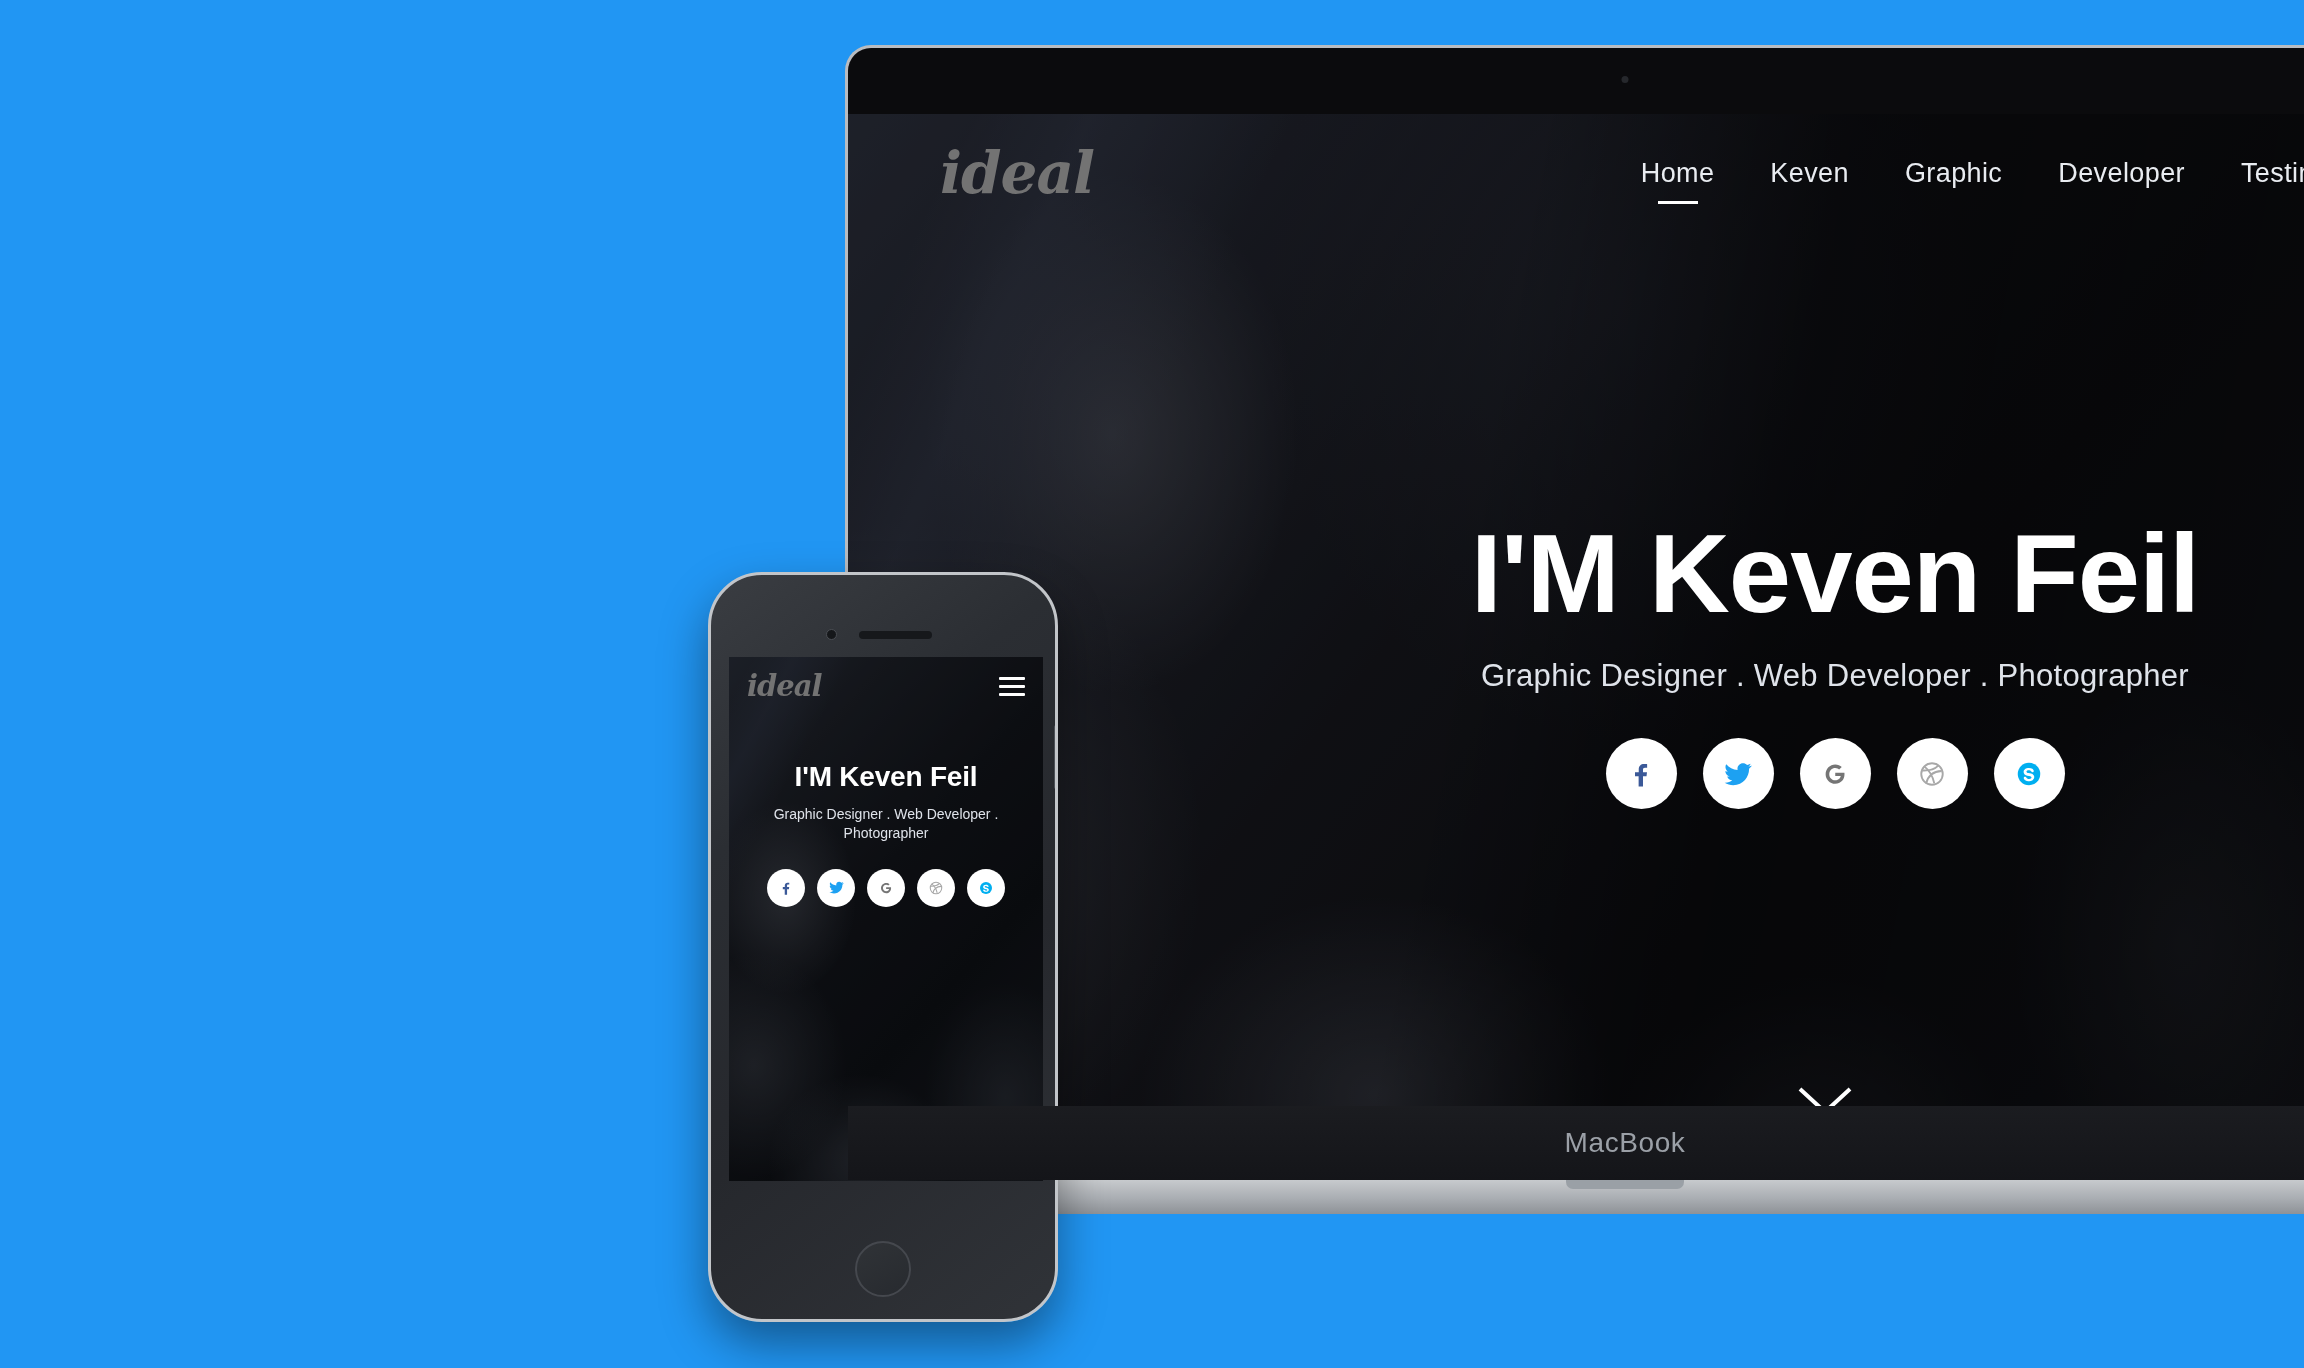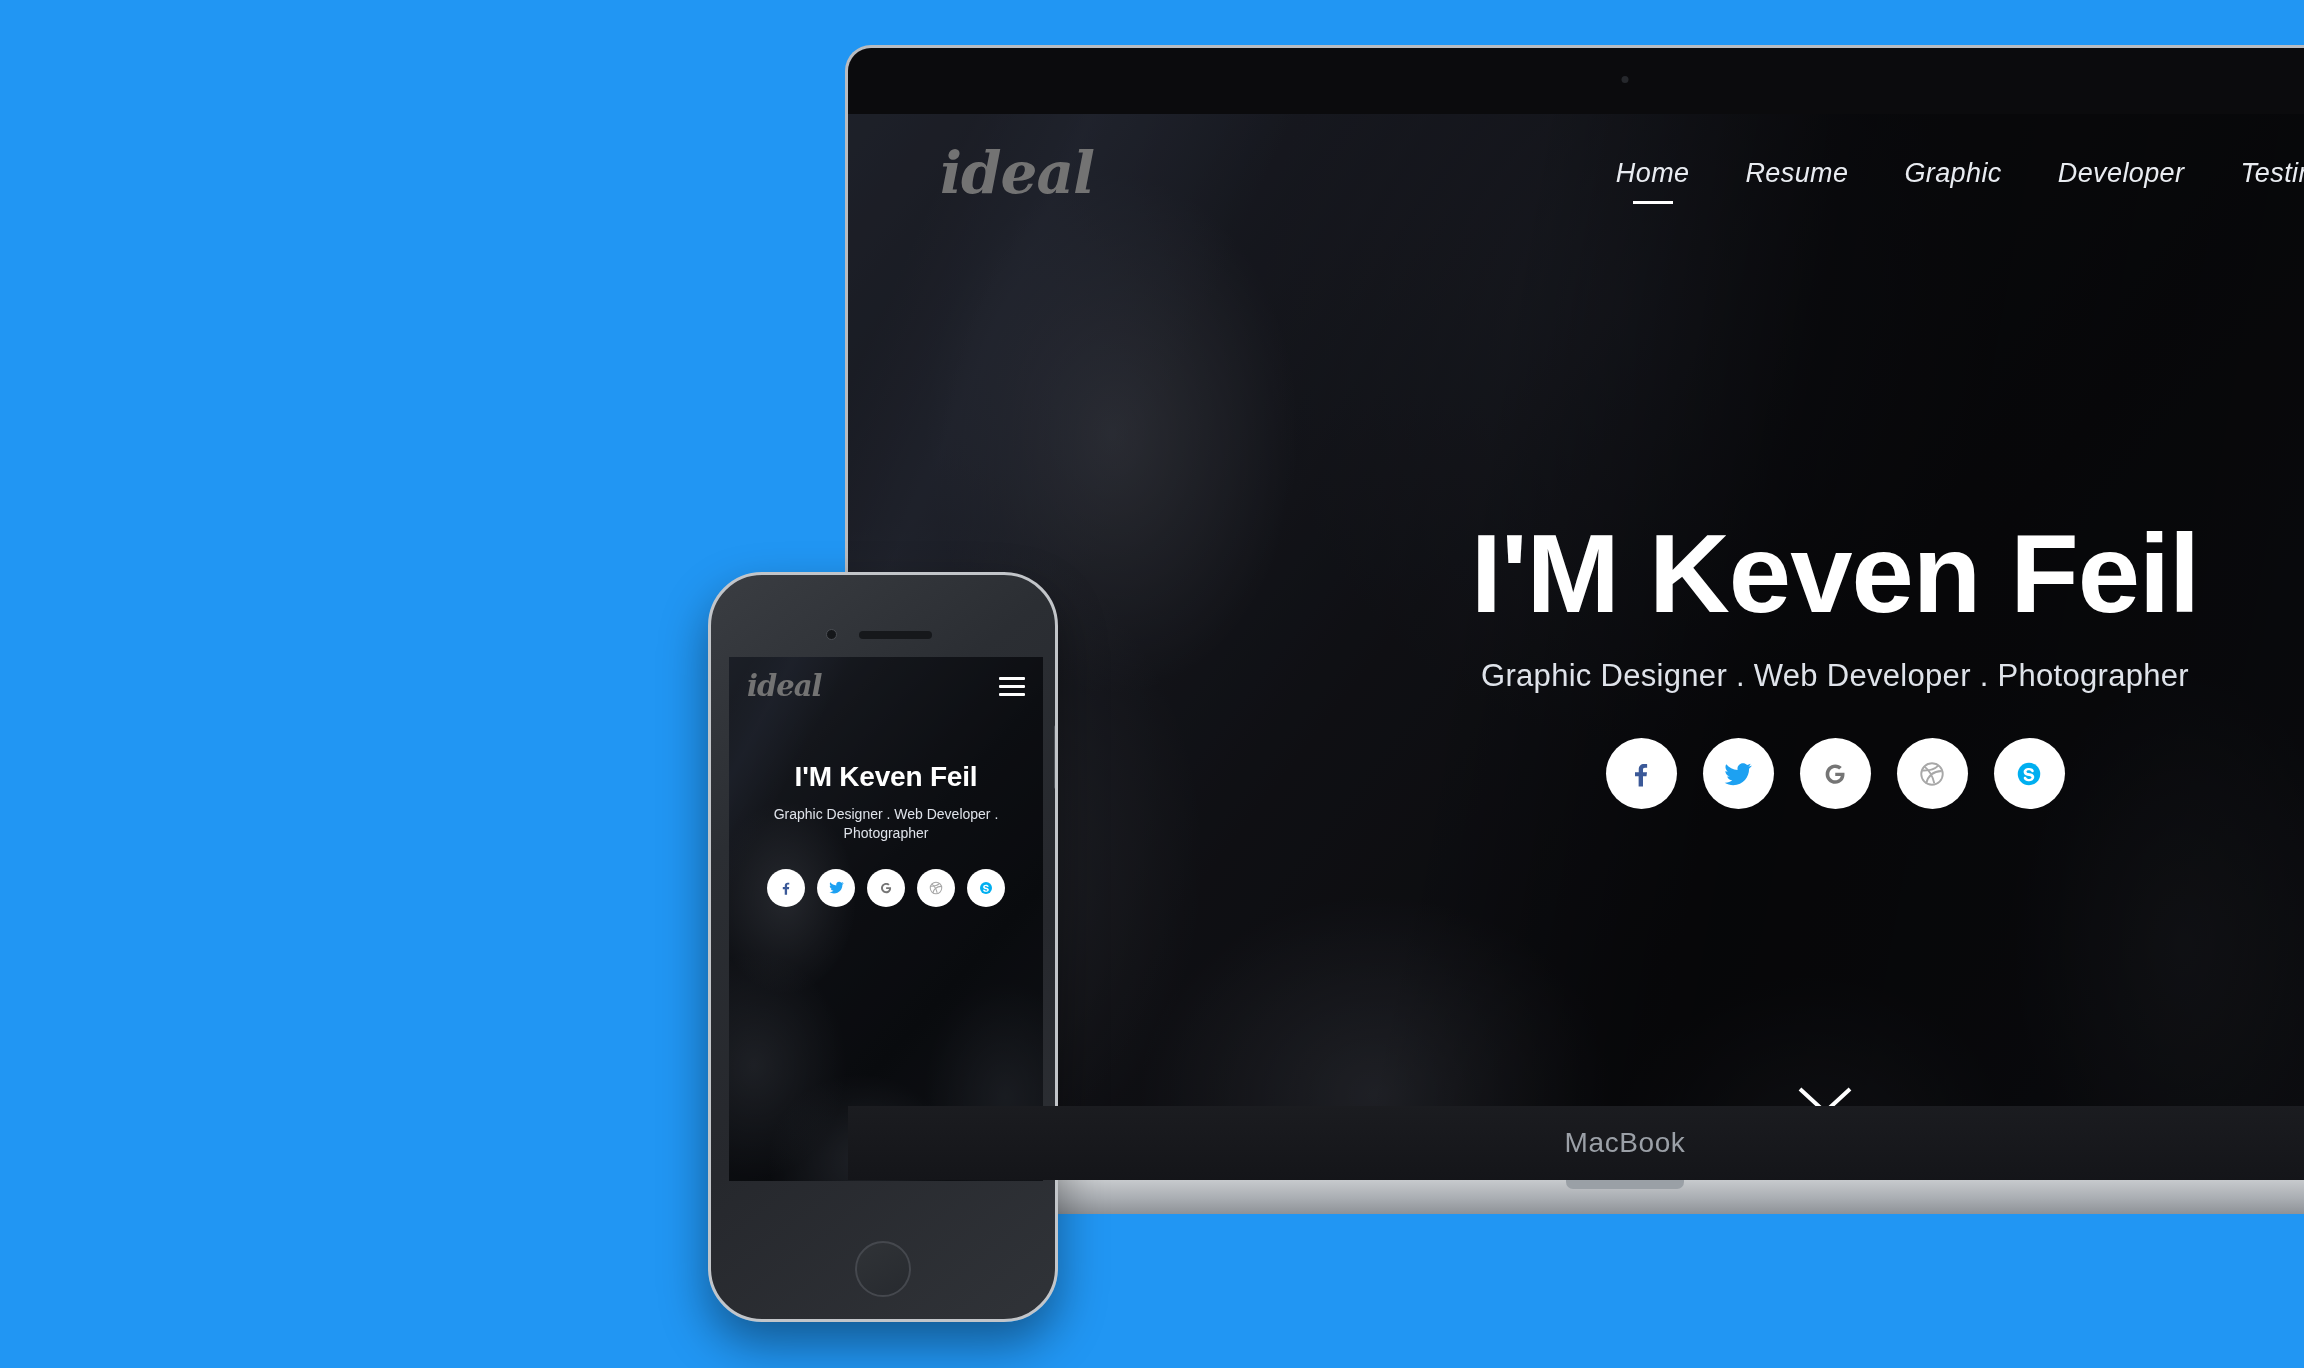--- a/index.html
+++ b/index.html
@@ -89,21 +89,20 @@
   }
   .nav-link {
     color:#e9ecf1;
     font-size:27px;
     font-weight:300;
     letter-spacing:0.4px;
     padding:0 28px;
     position:relative;
     white-space:nowrap;
     cursor:pointer;
-    font-style:italic;
   }
   .nav-link.active::after {
     content:"";
     position:absolute;
     left:50%; bottom:-15px;
     transform:translateX(-50%);
     width:40px; height:3px;
     background:#ffffff;
   }
 
@@ -345,21 +344,21 @@
     <div class="lid-camera"></div>
 
     <div class="lid-screen">
       <div class="photo"></div>
       <div class="scrim"></div>
 
       <div class="site-nav">
         <div class="logo logo-laptop">ideal</div>
         <div class="nav-links">
           <div class="nav-link active">Home</div>
-          <div class="nav-link">Resume</div>
+          <div class="nav-link">Keven</div>
           <div class="nav-link">Graphic</div>
           <div class="nav-link">Developer</div>
           <div class="nav-link">Testimonia</div>
         </div>
       </div>
 
       <div class="hero">
         <div class="hero-title">I'M Keven Feil</div>
         <div class="hero-sub">Graphic Designer . Web Developer . Photographer</div>
 

